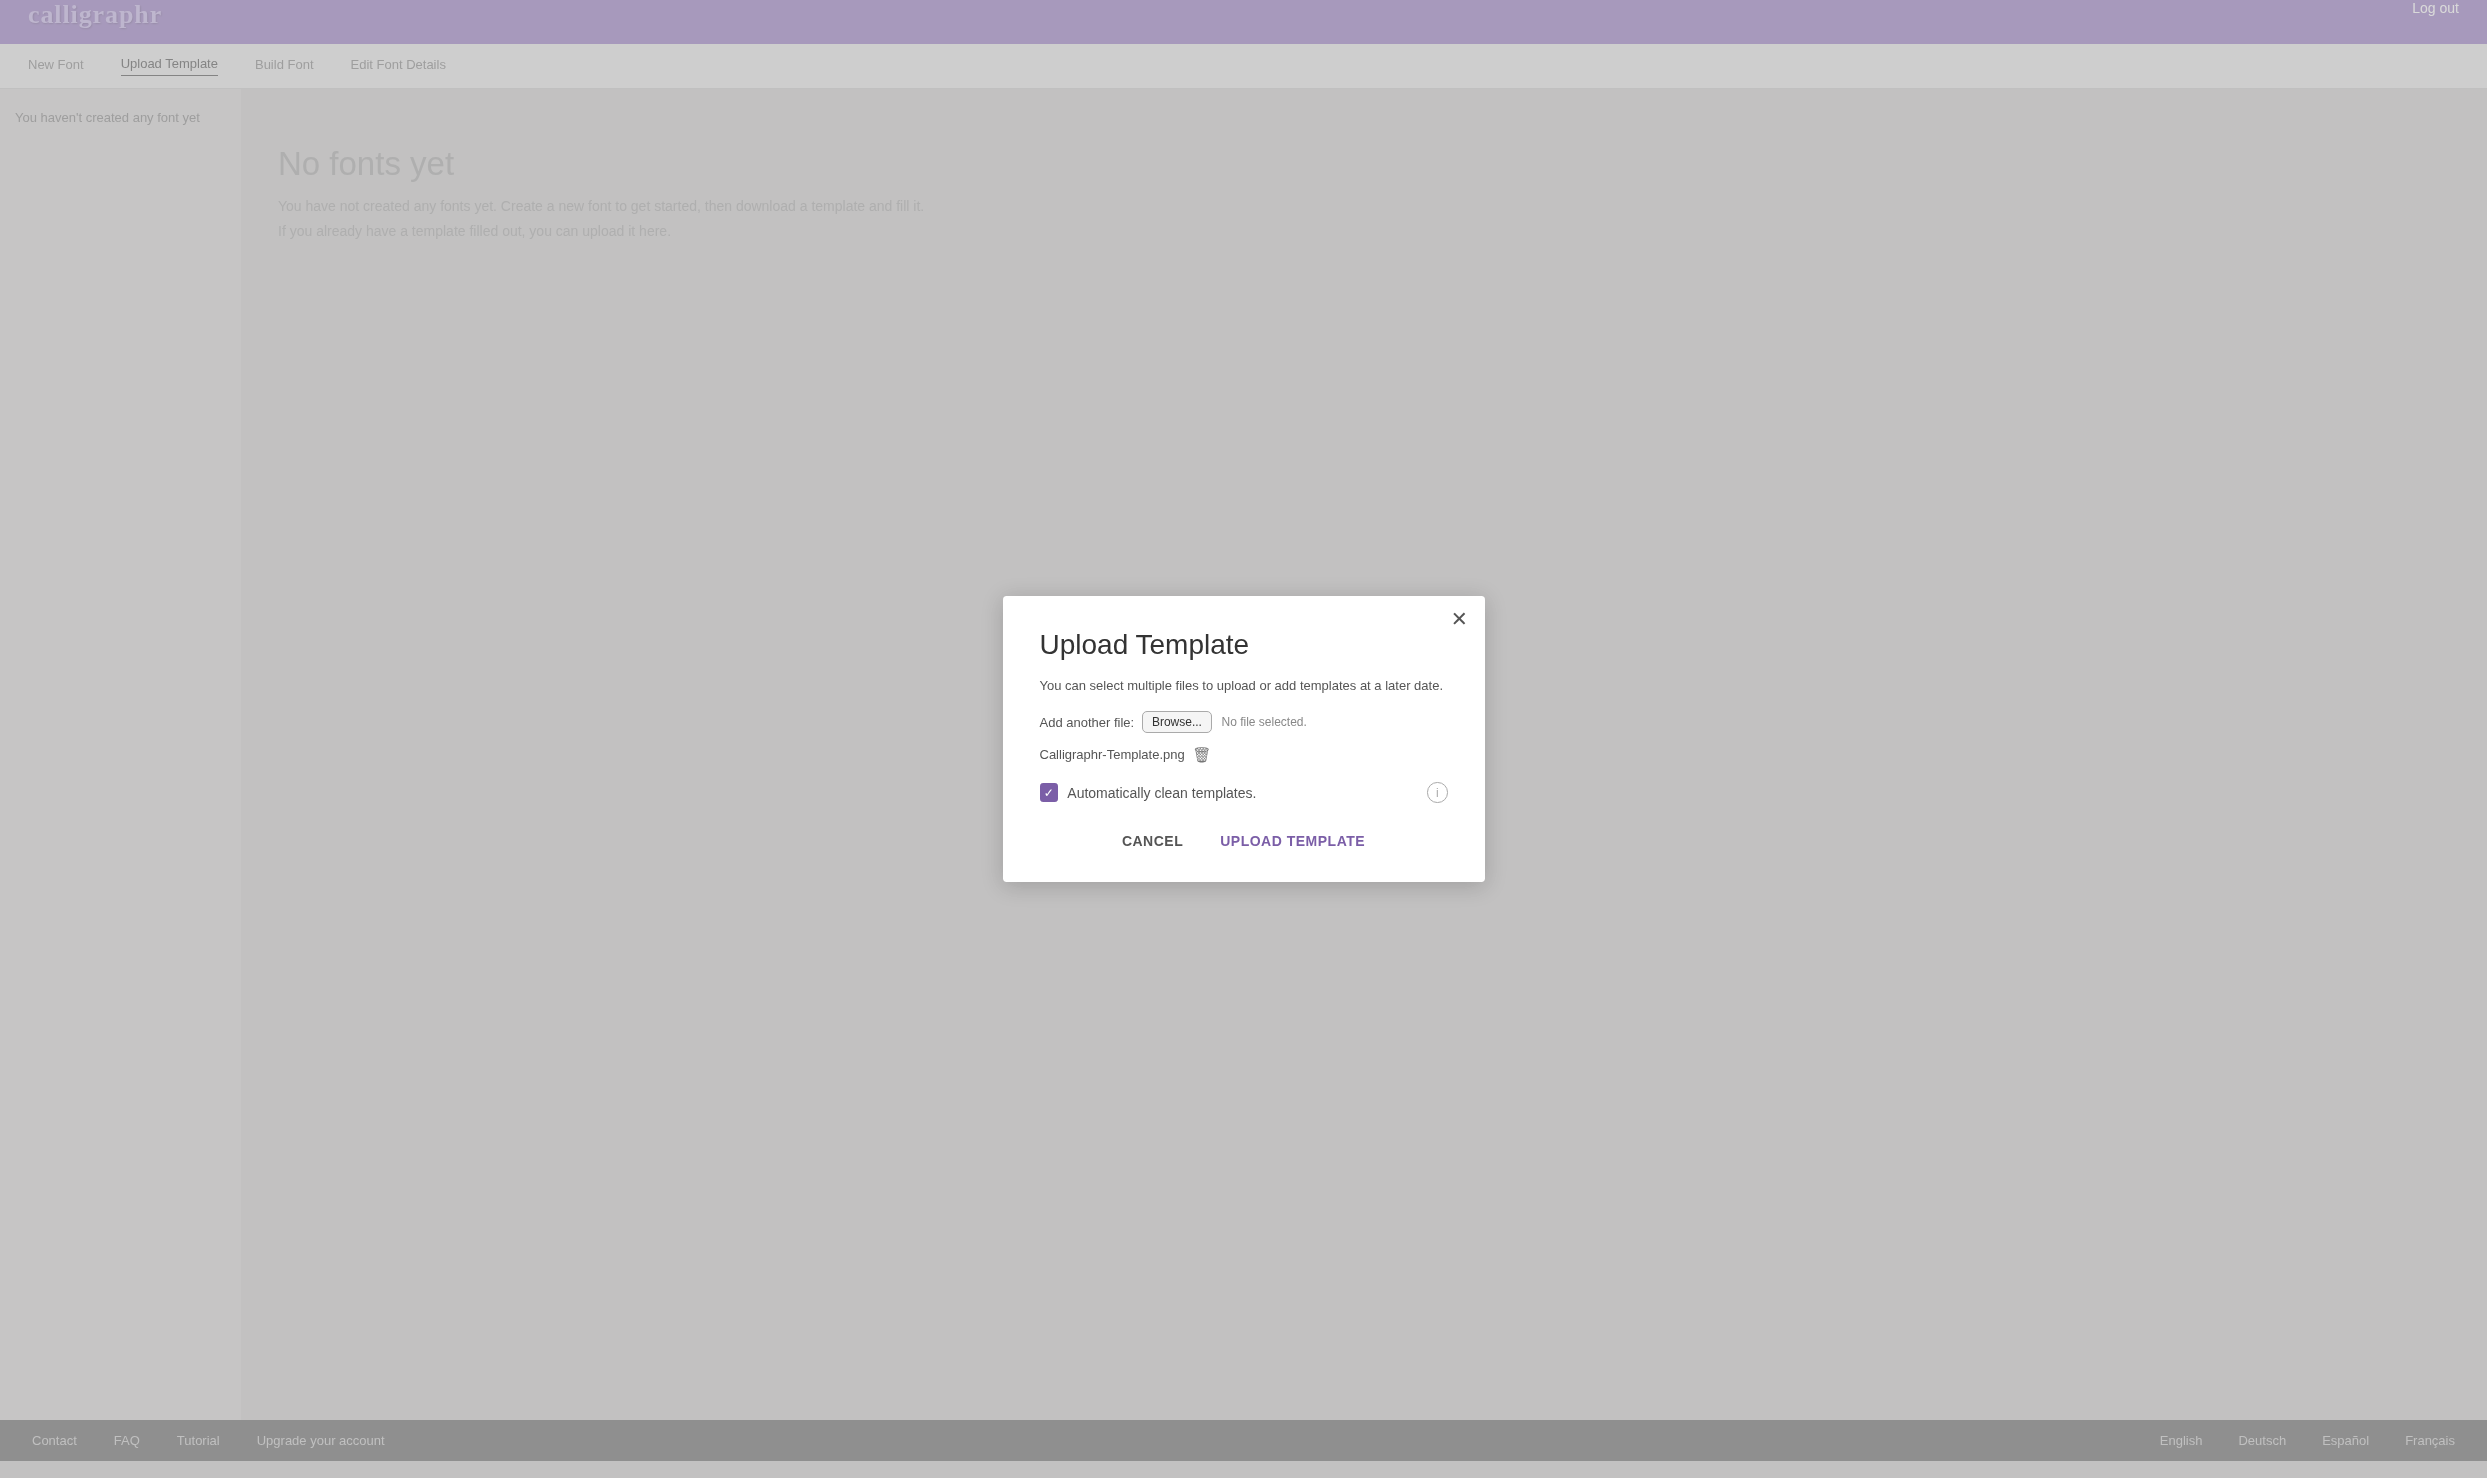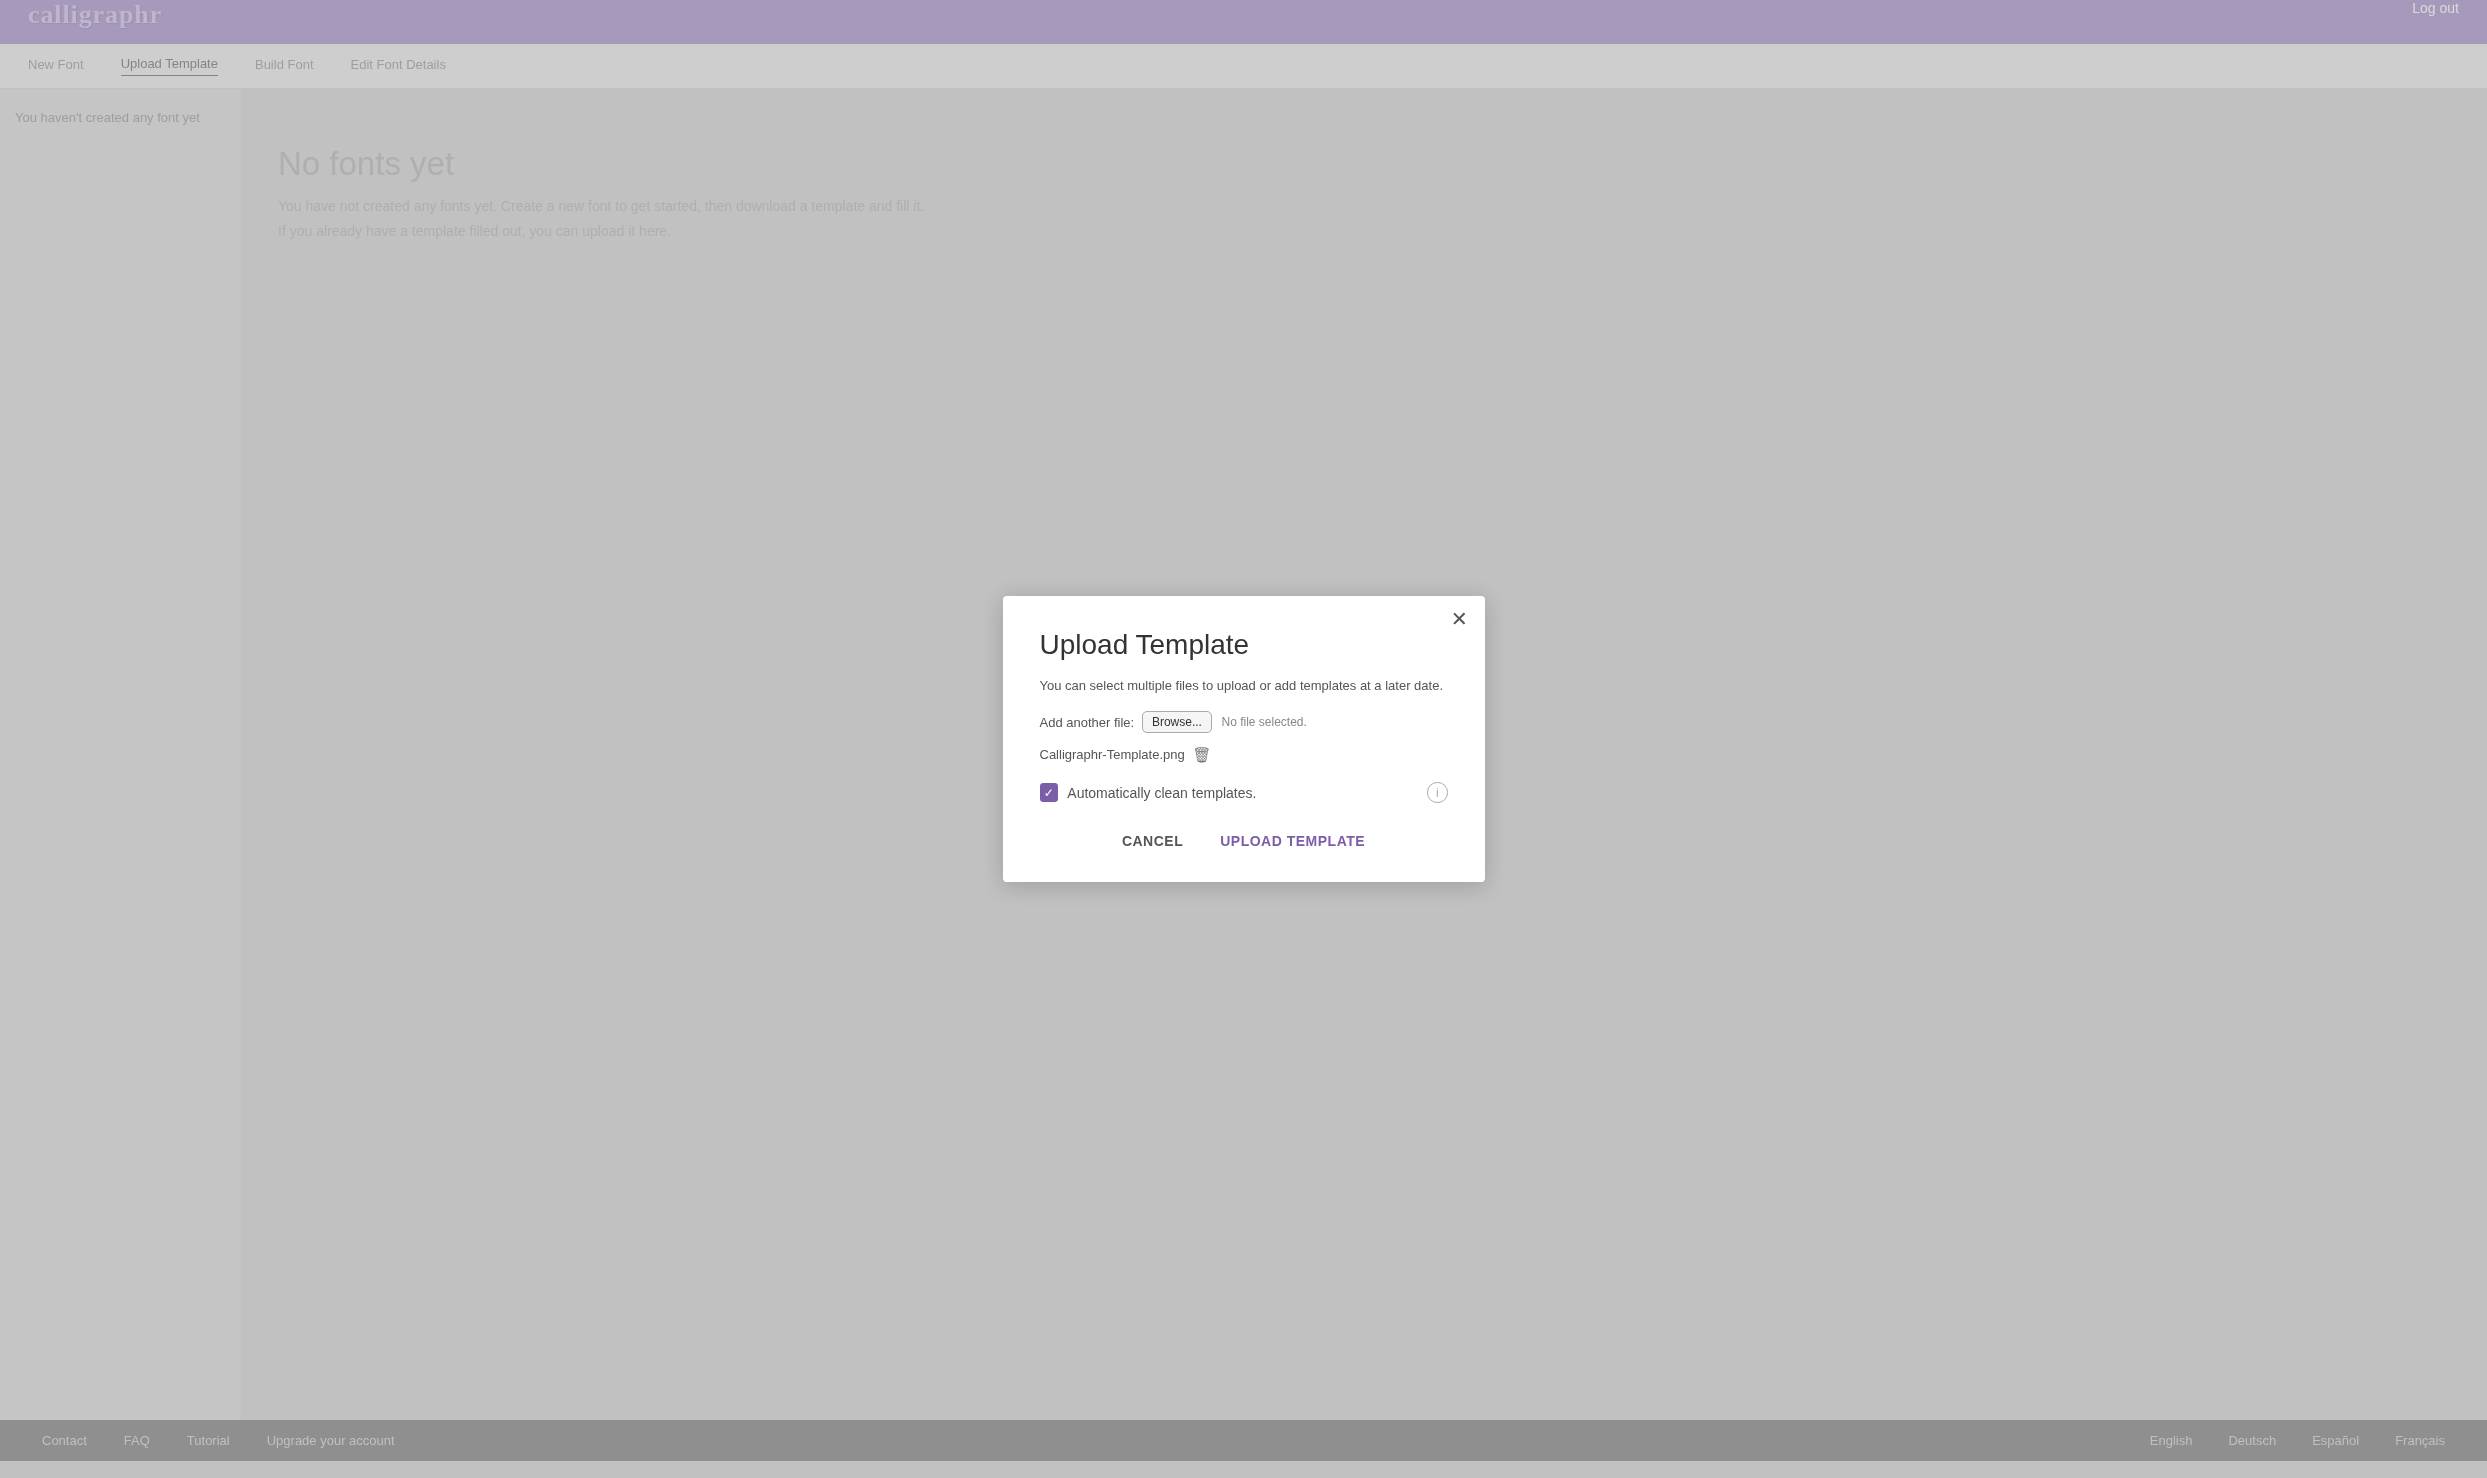--- a/index.html
+++ b/index.html
@@ -254,21 +254,21 @@
       cursor: pointer;
       letter-spacing: 0.5px;
     }
 
     
     .footer {
       background: #6b6b6b;
       display: flex;
       justify-content: center;
       gap: 37px;
-      padding: 13px 42px;
+      padding: 13px 32px;
       flex-wrap: wrap;
     }
     .footer-link {
       color: #ccc;
       font-size: 13px;
       cursor: pointer;
       text-decoration: none;
     }
     .footer-right {
       margin-left: auto;

